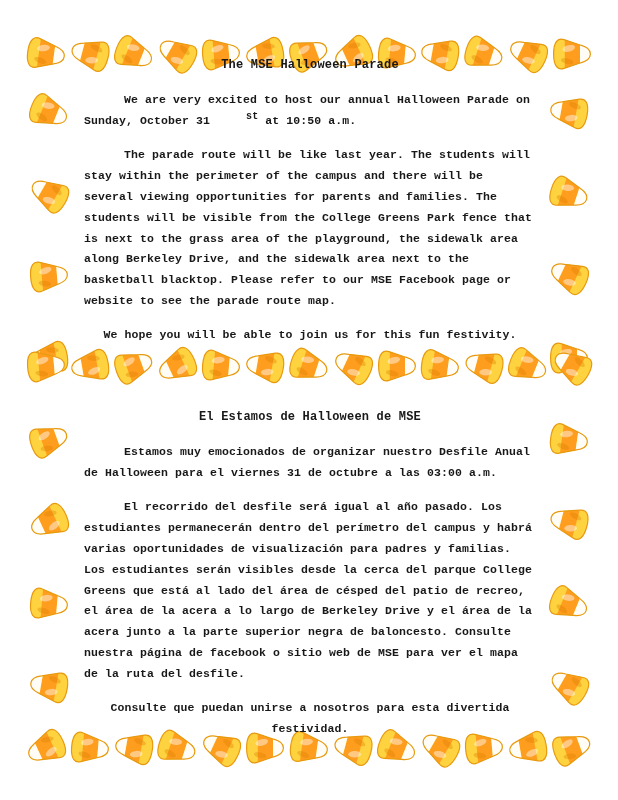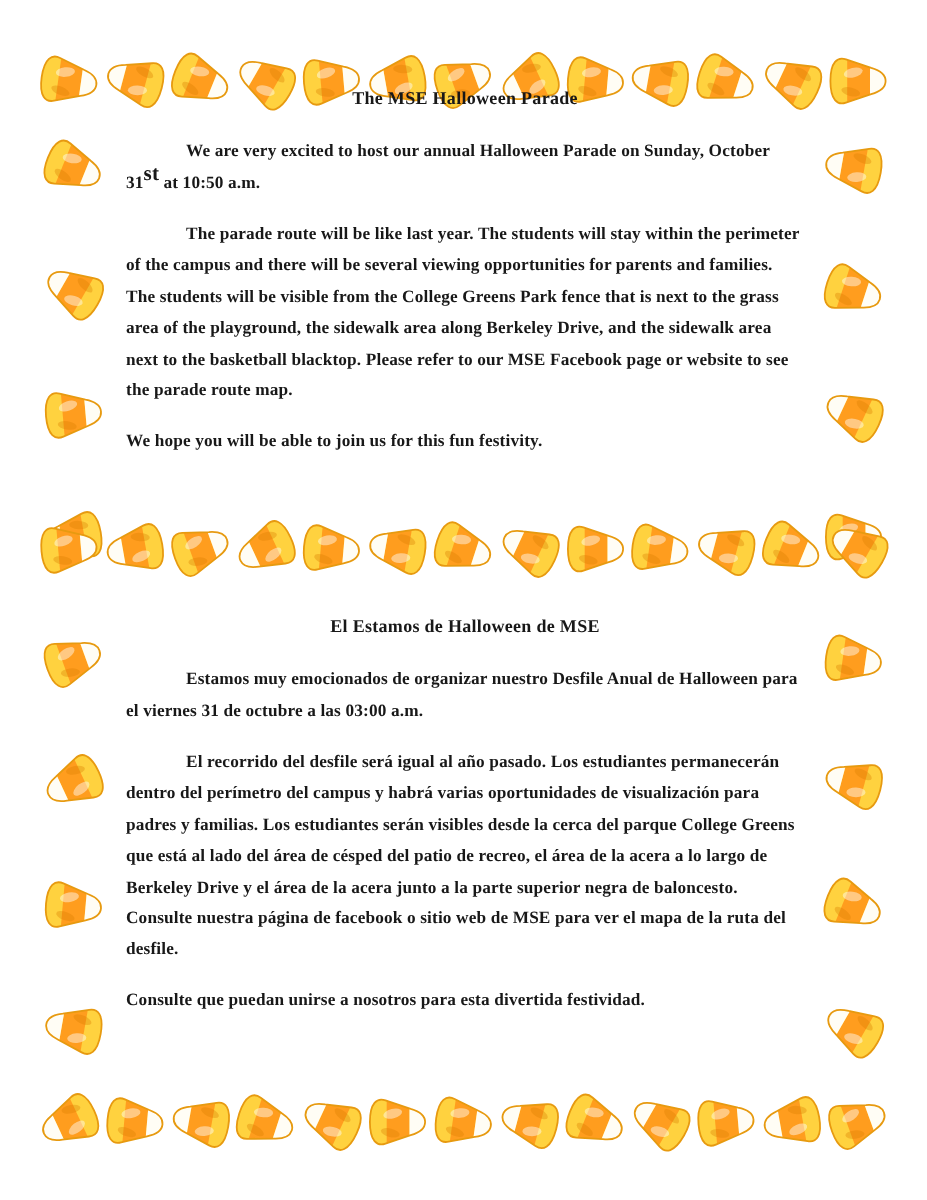--- a/index.html
+++ b/index.html
@@ -1,21 +1,21 @@
 <!DOCTYPE html>
 <html><head>
 <meta charset="utf-8">
 <style>
   html,body{margin:0;padding:0;background:#ffffff;}
   .page{
     position:relative;
     width:618px;height:800px;
     background:#ffffff;
     overflow:hidden;
-    font-family:Liberation Serif, serif;
+    font-family:Liberation Mono, monospace;
     color:#181818;
   }
   
   .border-row{
     position:absolute;left:26px;right:26px;
     display:flex;justify-content:space-between;align-items:center;
   }
   .border-top{top:34px;}
   .border-mid{top:346px;}
   .border-bottom{bottom:32px;}
@@ -33,22 +33,22 @@
   .section-es{top:410px;}
   .section h1{
     font-size:12px;font-weight:bold;text-align:center;
     margin:0 0 18px 0;letter-spacing:.2px;
   }
   .section p{
     font-size:11.5px;line-height:1.82;margin:0 0 13px 0;
     font-weight:bold;letter-spacing:.1px;
   }
   .indent{text-indent:40px;}
-  .centered{text-indent:0;}
-  sup{font-size:14px;vertical-align:super;line-height:0;}
+  .centered{text-align:center;text-indent:0;}
+  sup{font-size:10px;vertical-align:super;line-height:0;margin-left:36px;}
 </style>
 </head>
 <body>
 
 <svg width="0" height="0" style="position:absolute" aria-hidden="true">
   <defs>
     <path id="ccpath" d="M50 4 C62 4 68 14 72 28 L86 70 C91 84 82 96 50 96 C18 96 9 84 14 70 L28 28 C32 14 38 4 50 4 Z"></path>
     <clipPath id="ccclip">
         <use href="#ccpath"></use>
       </clipPath>

